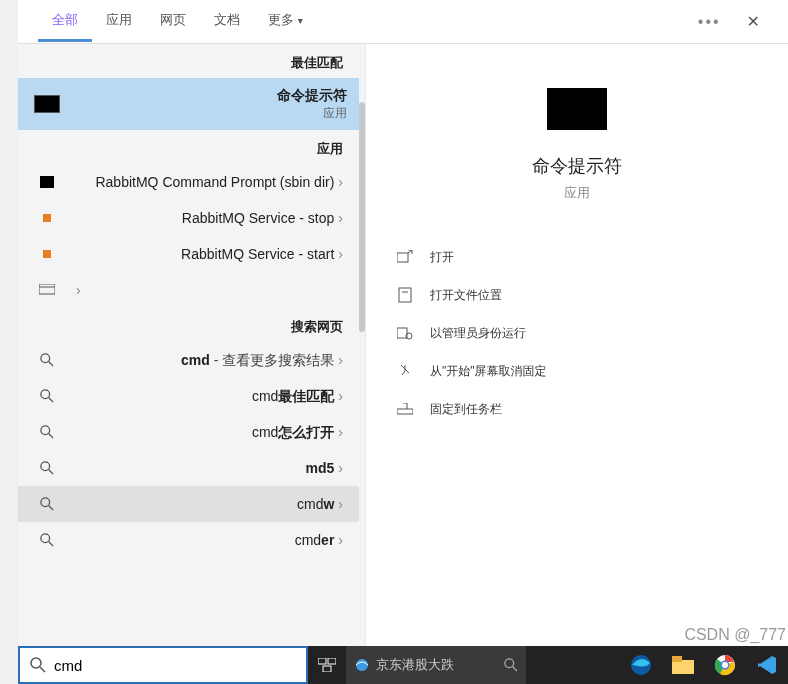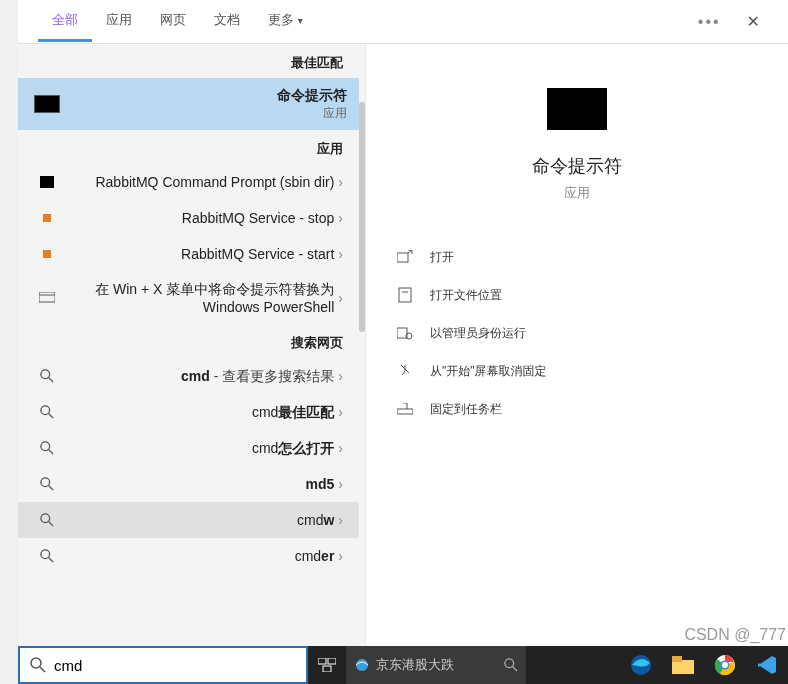--- a/index.html
+++ b/index.html
@@ -109,23 +109,20 @@
           <div class="chevron">›</div>
         </div>
 
         <div class="result-row">
           <div class="row-icon">
             <svg width="16" height="12" viewBox="0 0 16 12">
                 <rect x="0" y="0" width="16" height="10" fill="none" stroke="#555"></rect>
                 <line x1="0" y1="3" x2="16" y2="3" stroke="#555"></line>
               </svg>
           </div>
-          <div class="row-text">
-              <span>在 Win + X 菜单中将命令提示符替换为 Windows PowerShell</span>
-            </div>
           <div class="chevron">›</div>
         </div>
 
         <div class="section-header">搜索网页</div>
         <div class="result-row">
           <div class="row-icon">
             <svg class="search-icon-s" viewBox="0 0 16 16">
                 <circle cx="6" cy="6" r="5" fill="none" stroke="#555" stroke-width="1.5"></circle>
                 <line x1="10" y1="10" x2="15" y2="15" stroke="#555" stroke-width="1.5"></line>
               </svg>

